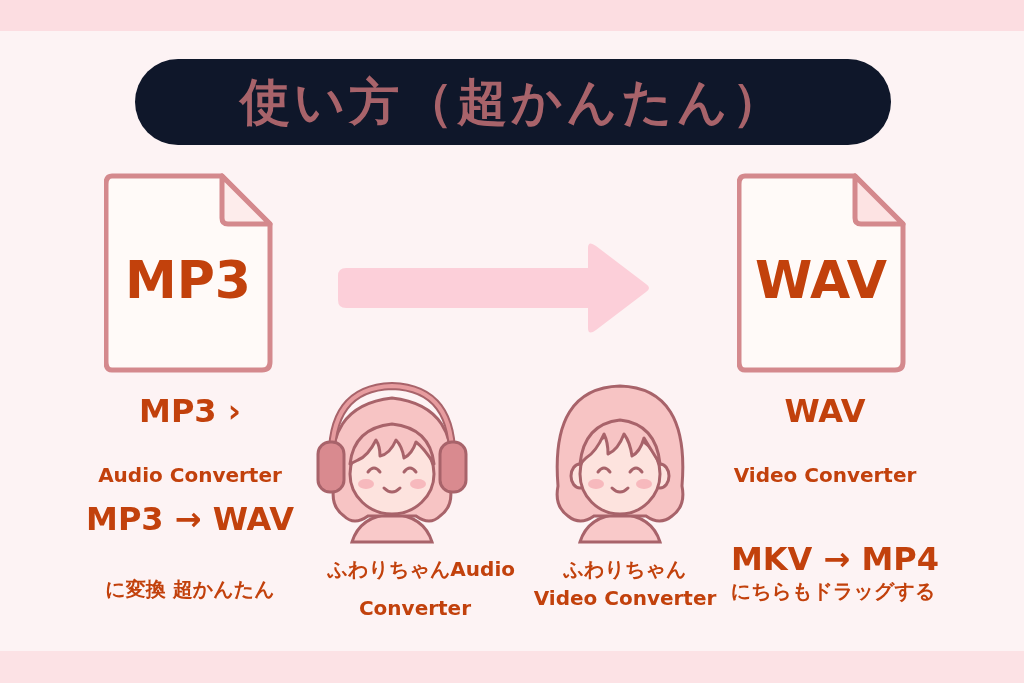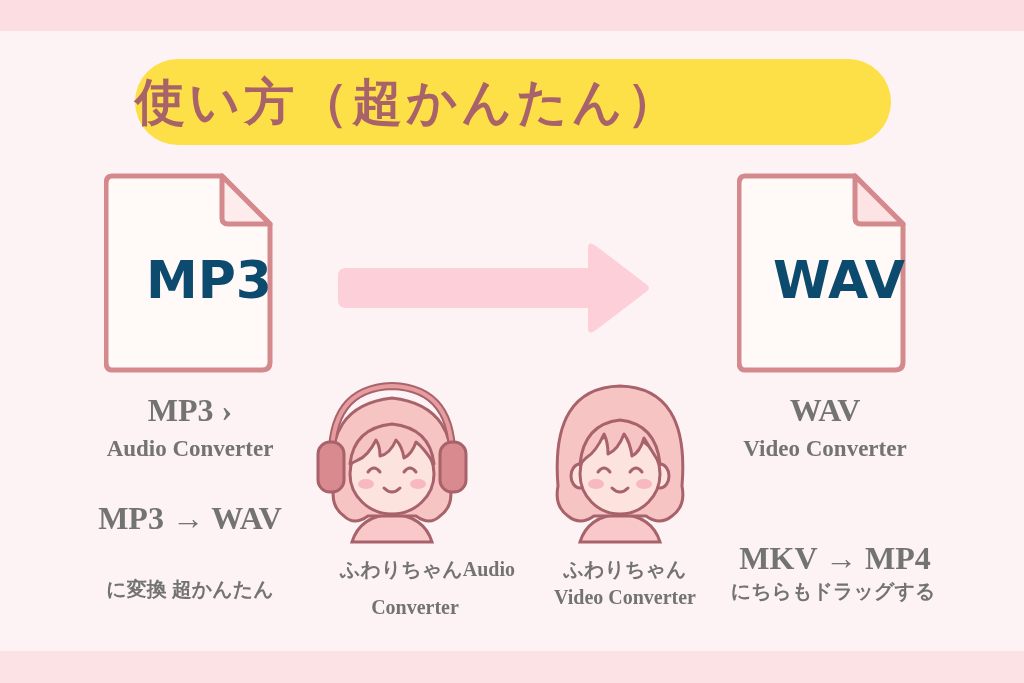--- a/index.html
+++ b/index.html
@@ -6,38 +6,38 @@
   body {
     width: 1024px; height: 683px; overflow: hidden; position: relative;
     background: #fdf3f4;
     font-family: "DejaVu Sans", "Liberation Sans", sans-serif;
     color: #a8636a;
   }
   .band-top { position: absolute; left: 0; top: 0; width: 1024px; height: 31px; background: #fcdde1; }
   .band-bottom { position: absolute; left: 0; top: 651px; width: 1024px; height: 32px; background: #fce2e5; }
   .title-pill {
     position: absolute; left: 135px; top: 59px; width: 756px; height: 86px;
-    background: #fde047; border-radius: 43px;
-    display: flex; align-items: center; justify-content: flex-start;
+    background: #0f172a; border-radius: 43px;
+    display: flex; align-items: center; justify-content: center;
   }
   .title-pill span {
     font-size: 50px; font-weight: bold; color: #a8636a; letter-spacing: 4px;
   }
   .file {
     position: absolute; width: 168px; height: 200px;
   }
   .file svg { position: absolute; left: 0; top: 0; }
   .file .ext {
-    position: absolute; left: 0; top: 78px; width: 150px; text-align: right;
-    font-size: 52px; font-weight: bold; color: #0c4a6e;
+    position: absolute; left: 0; top: 78px; width: 150px; text-align: center;
+    font-size: 52px; font-weight: bold; color: #c2410c;
   }
   .arrow { position: absolute; left: 336px; top: 240px; }
-  .label { position: absolute; text-align: center; white-space: nowrap; color: #737373; font-family: Liberation Serif, serif; }
+  .label { position: absolute; text-align: center; white-space: nowrap; color: #c2410c; }
   .big { font-size: 32px; font-weight: bold; }
-  .mid { font-size: 23px; font-weight: bold; }
+  .mid { font-size: 20px; font-weight: bold; margin-top: 27px; }
   .small { font-size: 20px; font-weight: bold; }
   .char { position: absolute; }
 </style>
 </head>
 <body>
 
 <div class="band-top"></div>
 <div class="band-bottom"></div>
 
 <div class="title-pill">

